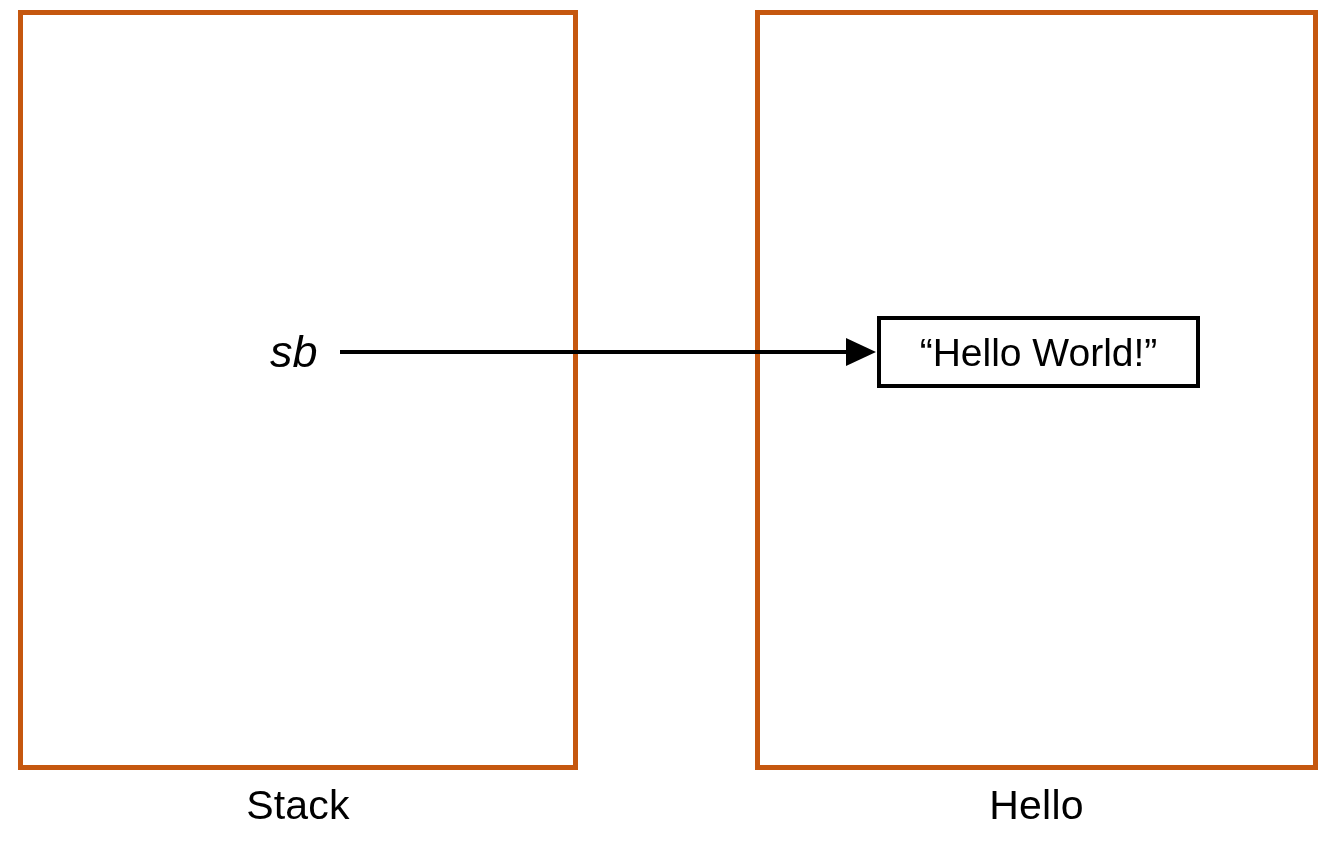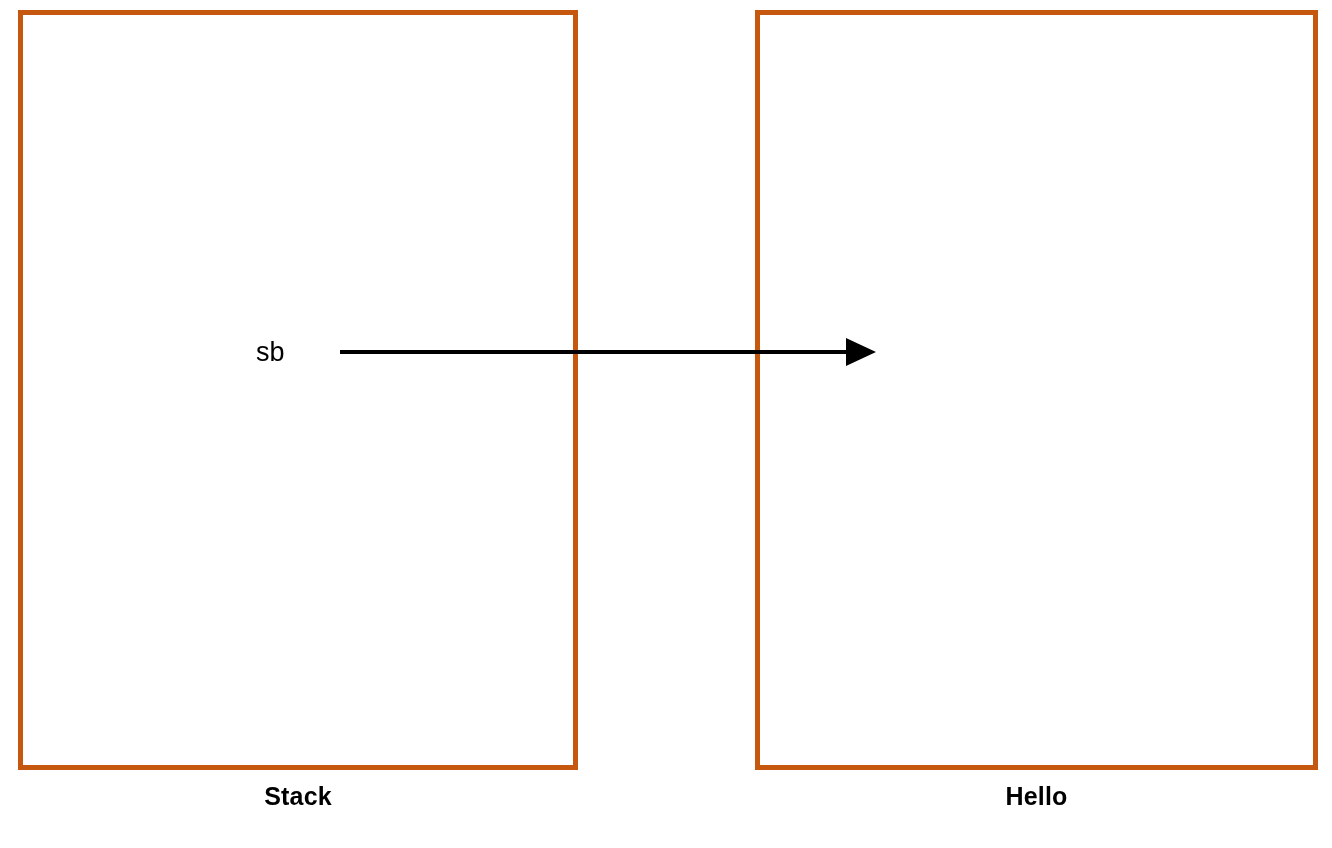--- a/index.html
+++ b/index.html
@@ -38,47 +38,48 @@
   #heap-region {
     left: 755px;
     top: 10px;
     width: 563px;
     height: 760px;
   }
 
   
   .region-caption {
     position: absolute;
-    font-size: 25px;
-    font-weight: bold;
+    font-size: 41px;
+    font-weight: normal;
     color: #000000;
     text-align: center;
     letter-spacing: 0.2px;
     white-space: nowrap;
   }
   #stack-caption {
     left: 18px;
     top: 782px;
     width: 560px;
   }
   #heap-caption {
     left: 755px;
     top: 782px;
     width: 563px;
   }
 
   
   #variable-label {
     position: absolute;
-    left: 256px;
+    left: 270px;
     top: 330px;
-    font-size: 27px;
+    font-size: 45px;
     color: #000000;
     line-height: 44px;
     white-space: nowrap;
+    font-style: italic;
   }
 
   
   #pointer-arrow-layer {
     position: absolute;
     left: 0;
     top: 0;
     width: 1332px;
     height: 848px;
     pointer-events: none;
@@ -116,18 +117,21 @@
 
   <div id="variable-label">sb</div>
 
   <svg id="pointer-arrow-layer" viewBox="0 0 1332 848" xmlns="http://www.w3.org/2000/svg">
     <g>
       <line x1="340" y1="352" x2="858" y2="352" stroke="#000000" stroke-width="4"></line>
       <polygon points="876,352 846,338 846,366" fill="#000000"></polygon>
     </g>
   </svg>
 
+  <div id="heap-value-box" style="border-color: rgb(0, 0, 0);">
+    <span id="heap-value-text">“Hello World!”</span>
+  </div>
 
   <div class="region-caption" id="stack-caption">Stack</div>
 
   <div class="region-caption" id="heap-caption">Hello</div>
 
 </div>
 
 </body></html>

